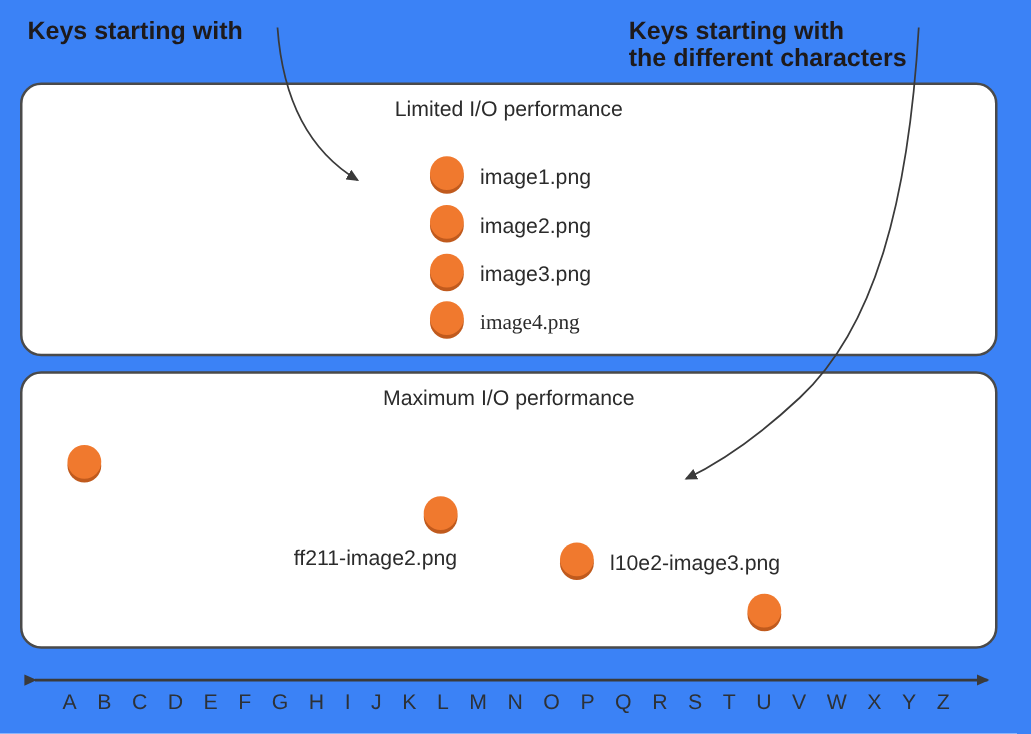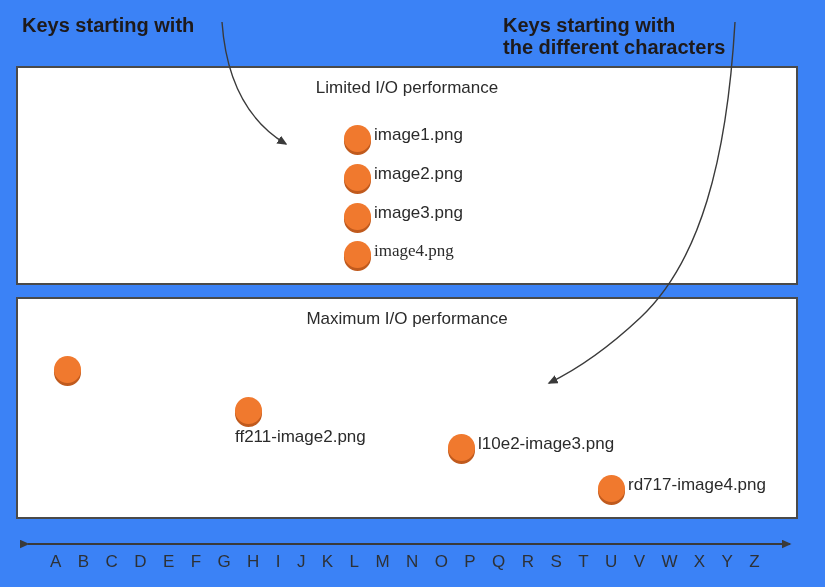--- a/index.html
+++ b/index.html
@@ -18,38 +18,38 @@
     font-size: 20px;
     line-height: 1.12;
     color: #1e1a1b;
     white-space: nowrap;
   }
   .panel {
     position: absolute;
     left: 16px;
     width: 782px;
     border: 2px solid var(--border, #4a4a4a);
-    border-radius: 0;
+    border-radius: 17px;
     box-sizing: border-box;
     background: #ffffff;
   }
   .panel-title {
     position: absolute;
     top: 10px;
     left: 0;
     width: 100%;
     text-align: center;
     font-size: 17px;
     color: #2b2b2b;
   }
   .item {
     position: absolute;
     display: flex;
-    align-items: flex-start;
-    gap: 3px;
+    align-items: flex-end;
+    gap: 13px;
     white-space: nowrap;
   }
   .dot {
     width: 27px;
     height: 27px;
     border-radius: 50%;
     background: var(--dot, #f0792e);
     box-shadow: 0 3px 0 var(--dot_shadow, #c05a1d);
     flex: 0 0 auto;
   }
@@ -126,21 +126,20 @@
     <div class="item" style="left:217px; top:98px;flex-direction:column;">
       <span class="dot"></span>
       <span class="item-label">ff211-image2.png</span>
     </div>
     <div class="item" style="left:398px; top:135px;margin-left:32px;">
       <span class="dot"></span>
       <span class="item-label">l10e2-image3.png</span>
     </div>
     <div class="item" style="left:580px; top:176px;">
       <span class="dot"></span>
-      <span class="item-label">rd717-image4.png</span>
     </div>
   </div>
 
   <svg id="arrow-layer" viewBox="0 0 825 587">
     <defs>
       <marker id="ah" markerWidth="11" markerHeight="9" refX="8.5" refY="4.5" orient="auto" markerUnits="userSpaceOnUse">
         <path d="M0,0 L10,4.5 L0,9 z"></path>
       </marker>
     </defs>
     <path class="curve" d="M 222 22 C 226 78 246 120 286 144" marker-end="url(#ah)"></path>

